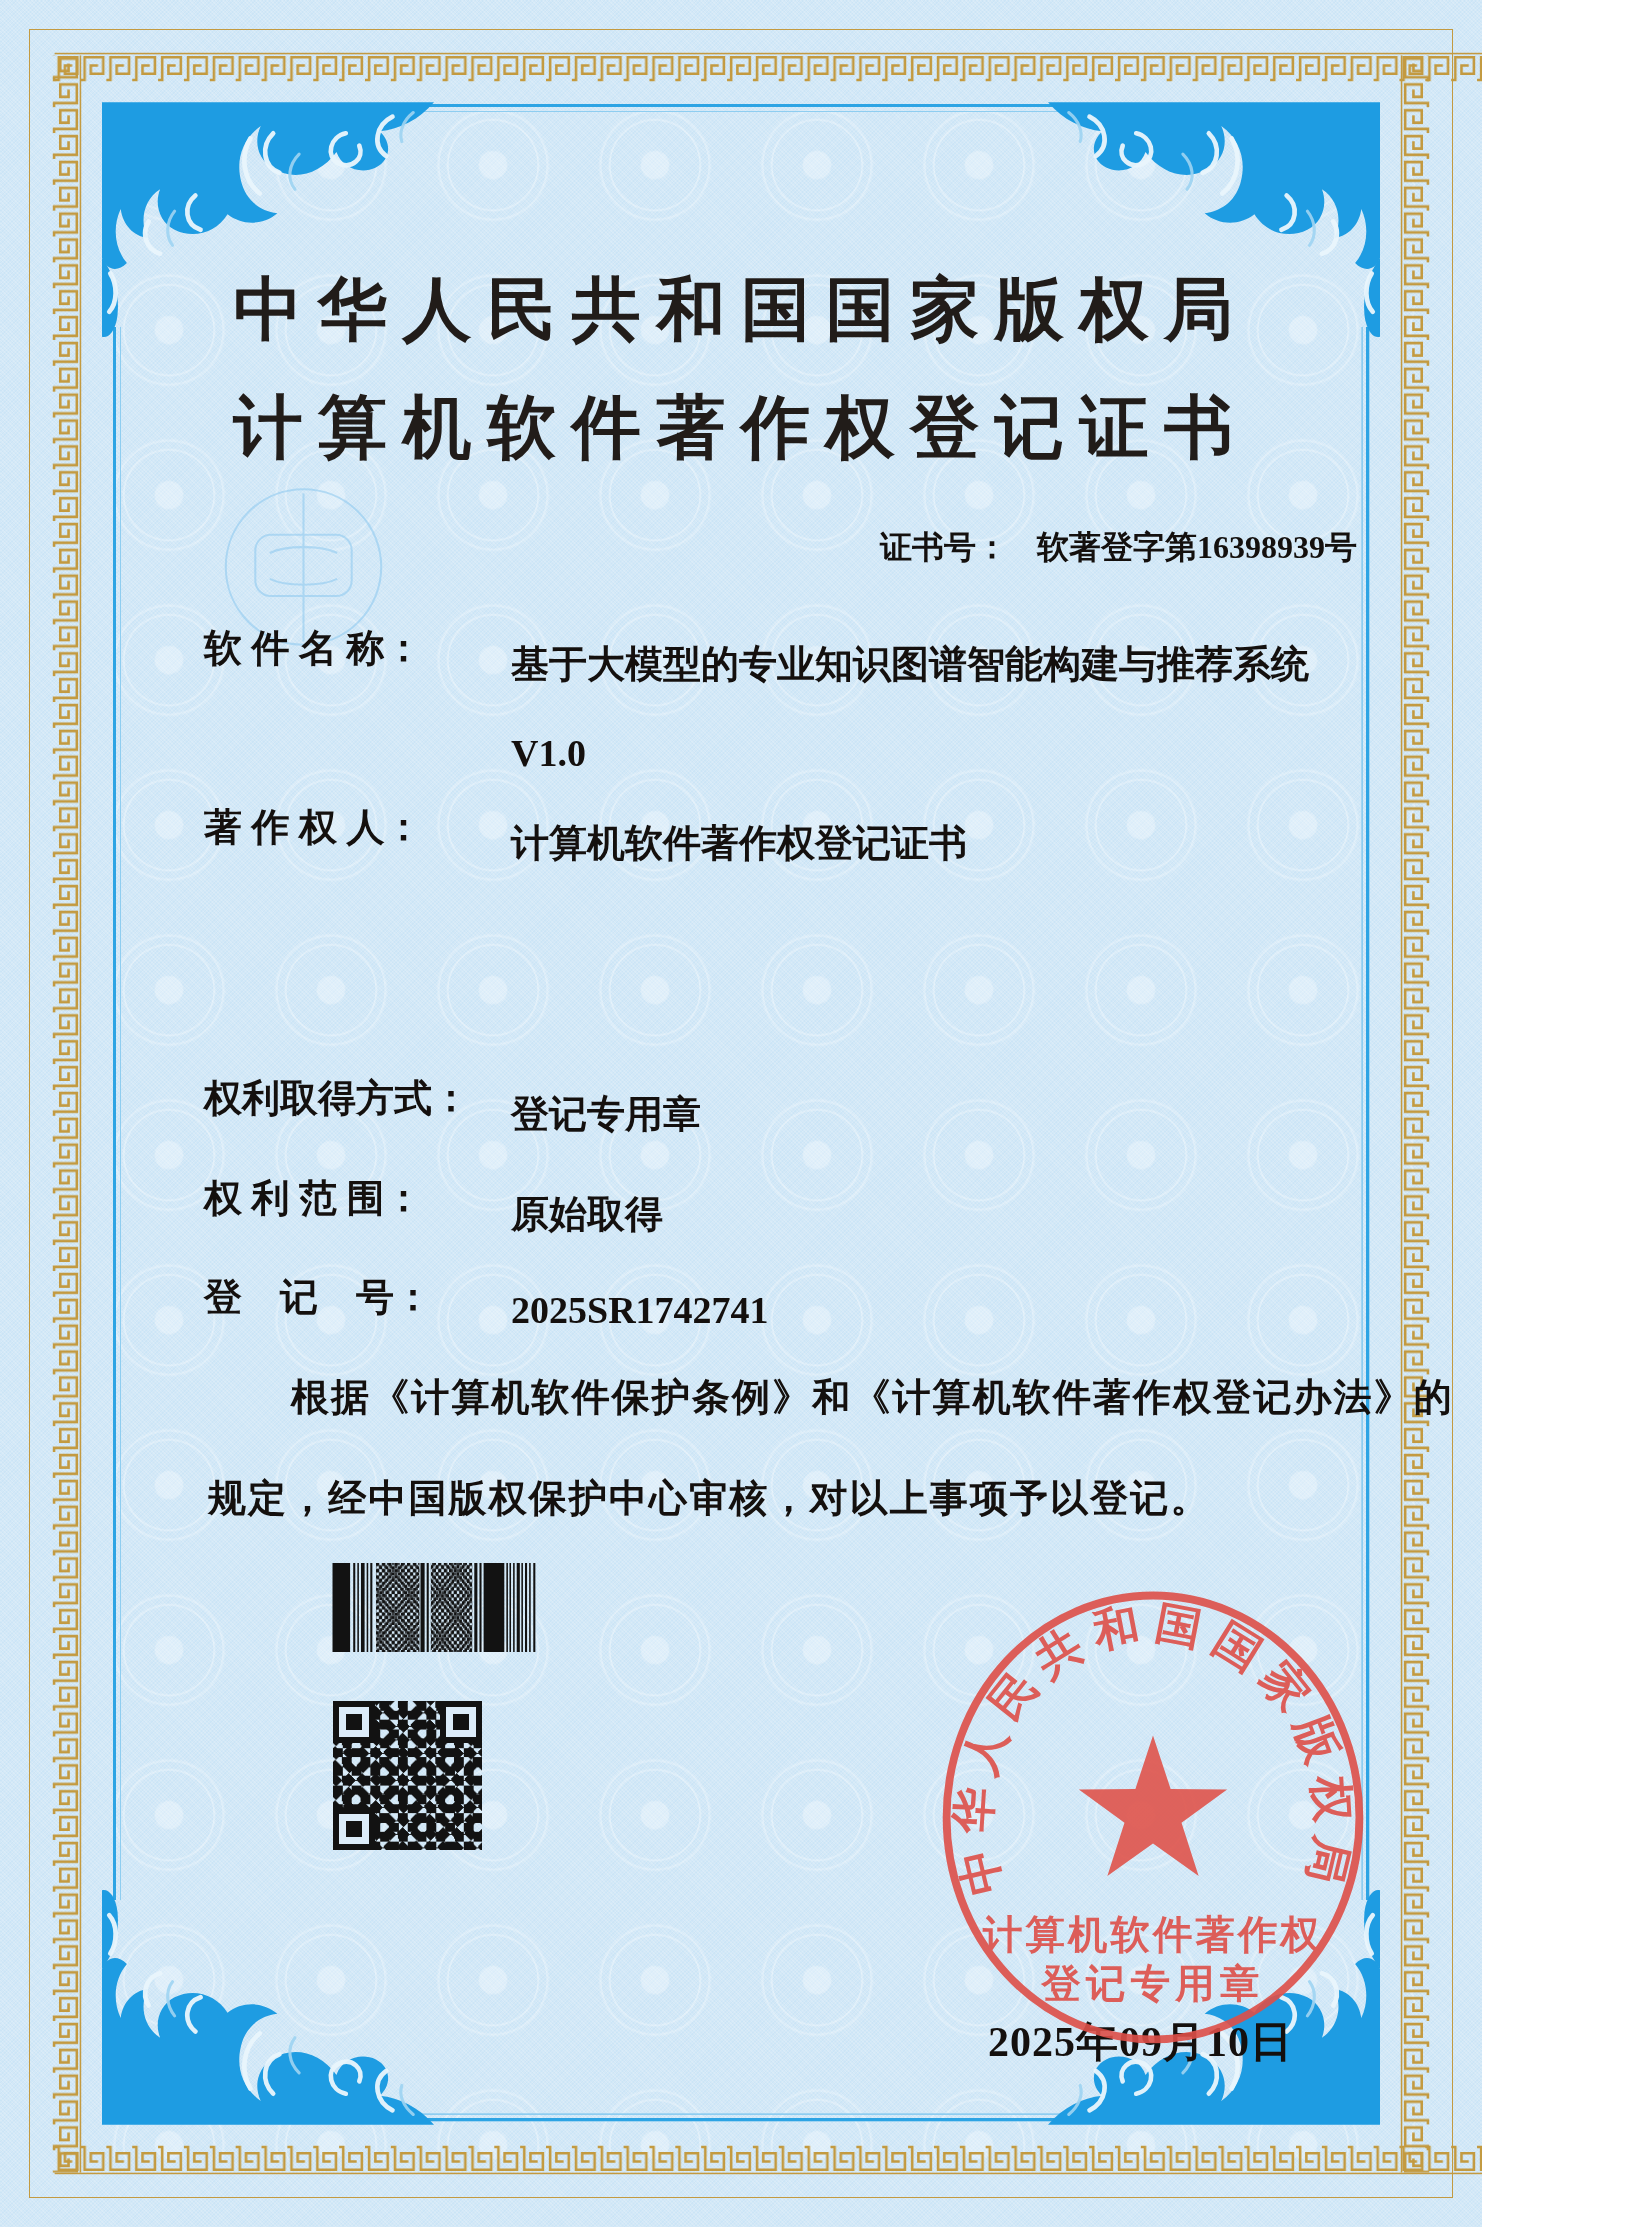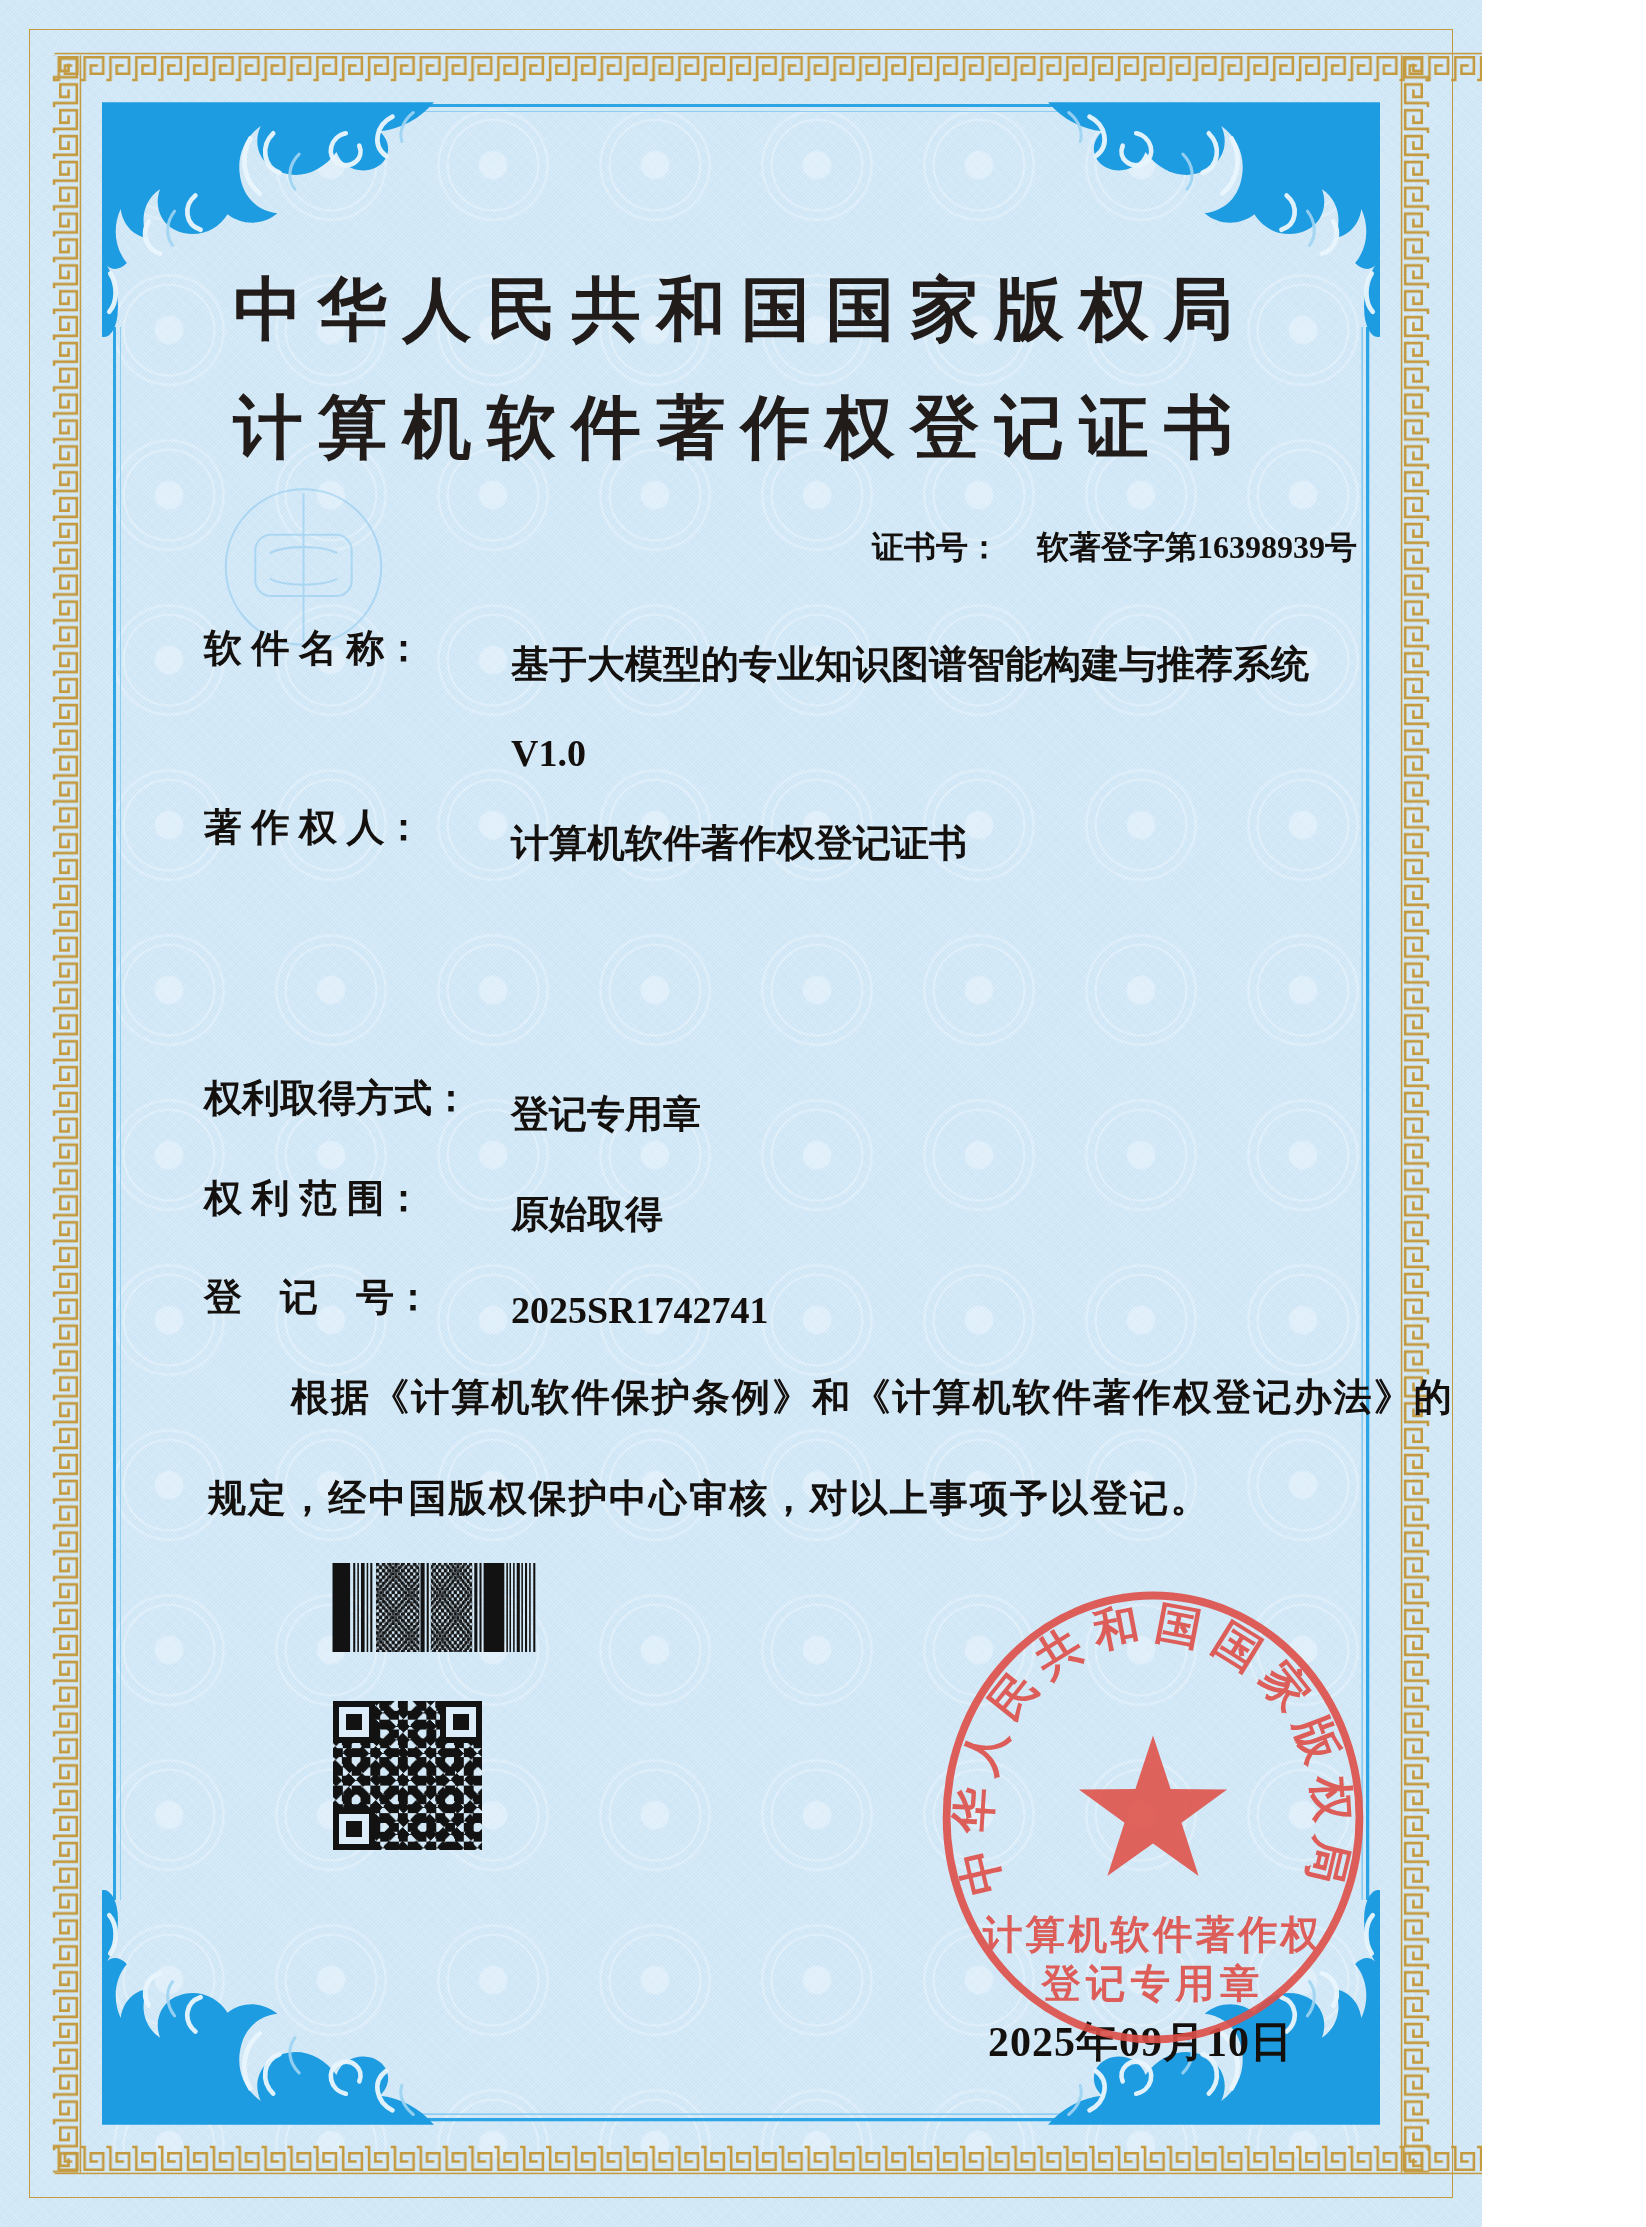--- a/index.html
+++ b/index.html
@@ -37,21 +37,21 @@
   .flourish.tl{left:102px;top:102px;}
   .flourish.tr{right:102px;top:102px;transform:scaleX(-1);}
   .flourish.bl{left:102px;bottom:102px;transform:scaleY(-1);}
   .flourish.br{right:102px;bottom:102px;transform:scale(-1,-1);}
   .emblem{position:absolute;left:218px;top:483px;opacity:.55;}
   .title{position:absolute;left:0;width:100%;text-align:center;color:#211c19;
     font-weight:700;font-size:69px;letter-spacing:15.6px;white-space:nowrap;}
   .title.l1{top:264px;}
   .title.l2{top:382px;}
   .certno{position:absolute;top:526px;right:125px;font-size:32px;color:#14100e;font-weight:600;white-space:nowrap;}
-  .certno .val{margin-left:37px;}
+  .certno .val{margin-left:29px;}
   .row{position:absolute;left:0;width:100%;font-size:38px;font-weight:700;color:#14100e;white-space:nowrap;}
   .row .lab{position:absolute;left:204px;}
   .row .val{position:absolute;left:511px;margin-top:16px;}
   .r1{top:623px;} .rv{top:715px;} .r2{top:802px;}
   .r3{top:1073px;} .r4{top:1173px;} .r5{top:1272px;}
   .stmt{position:absolute;font-size:38px;font-weight:600;color:#14100e;letter-spacing:2.1px;white-space:nowrap;}
   .stmt.l1{left:291px;top:1372px;}
   .stmt.l2{left:208px;top:1473px;}
   .barcode{position:absolute;left:332px;top:1563px;width:208px;height:89px;}
   .qr{position:absolute;left:333px;top:1701px;width:149px;height:149px;

